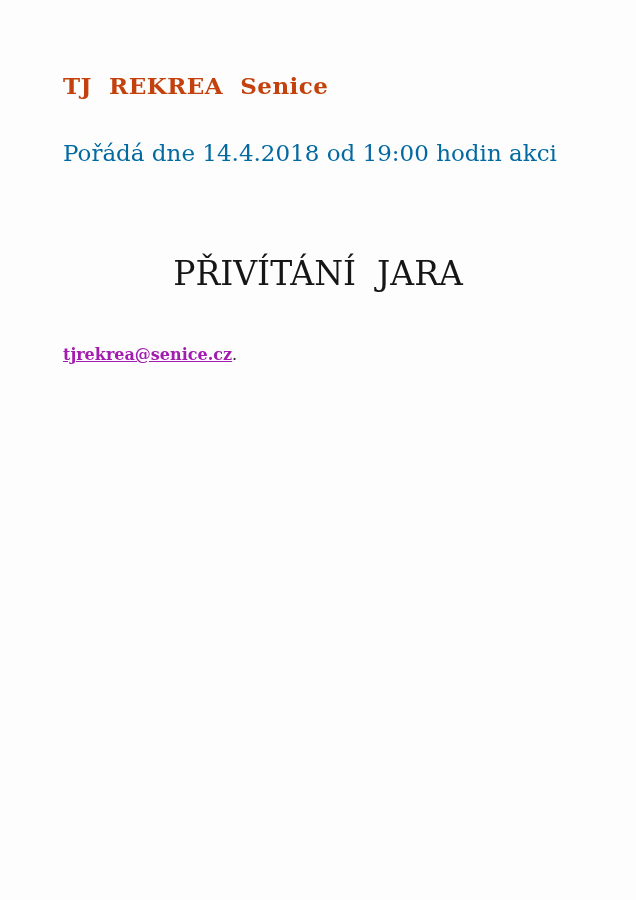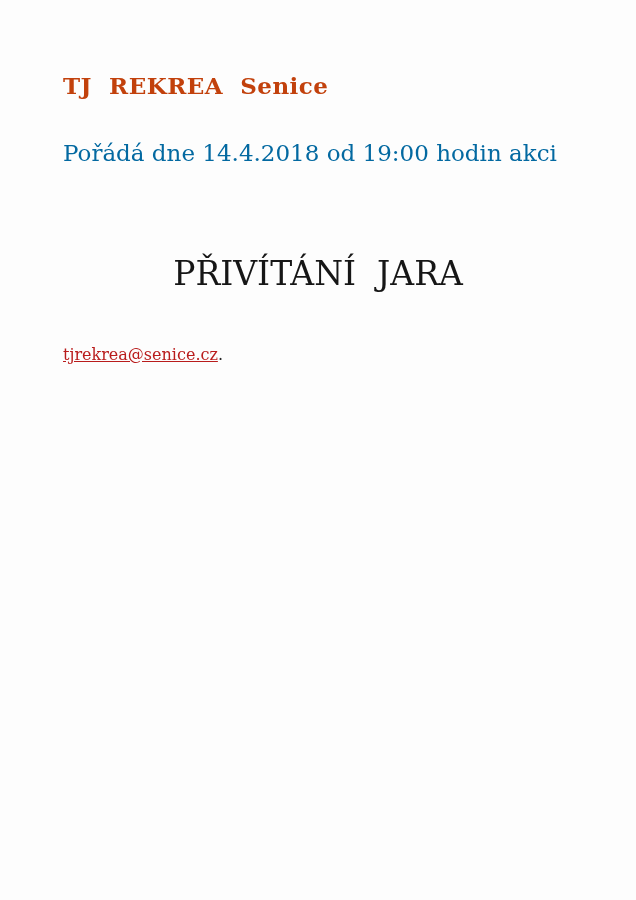--- a/index.html
+++ b/index.html
@@ -51,23 +51,24 @@
     position: absolute;
     left: 63px;
     top: 320px;
     width: 520px;
     font-size: 16px;
     line-height: 23px;
     color: #262626;
     margin: 0;
   }
   .email-link {
-    color: #b91c1c;
+    color: #a21caf;
     text-decoration: underline;
     cursor: pointer;
+    font-weight: bold;
   }
   .body-suffix {
     color: #262626;
   }
 </style>
 </head>
 <body>
 
 <div class="page">
 

